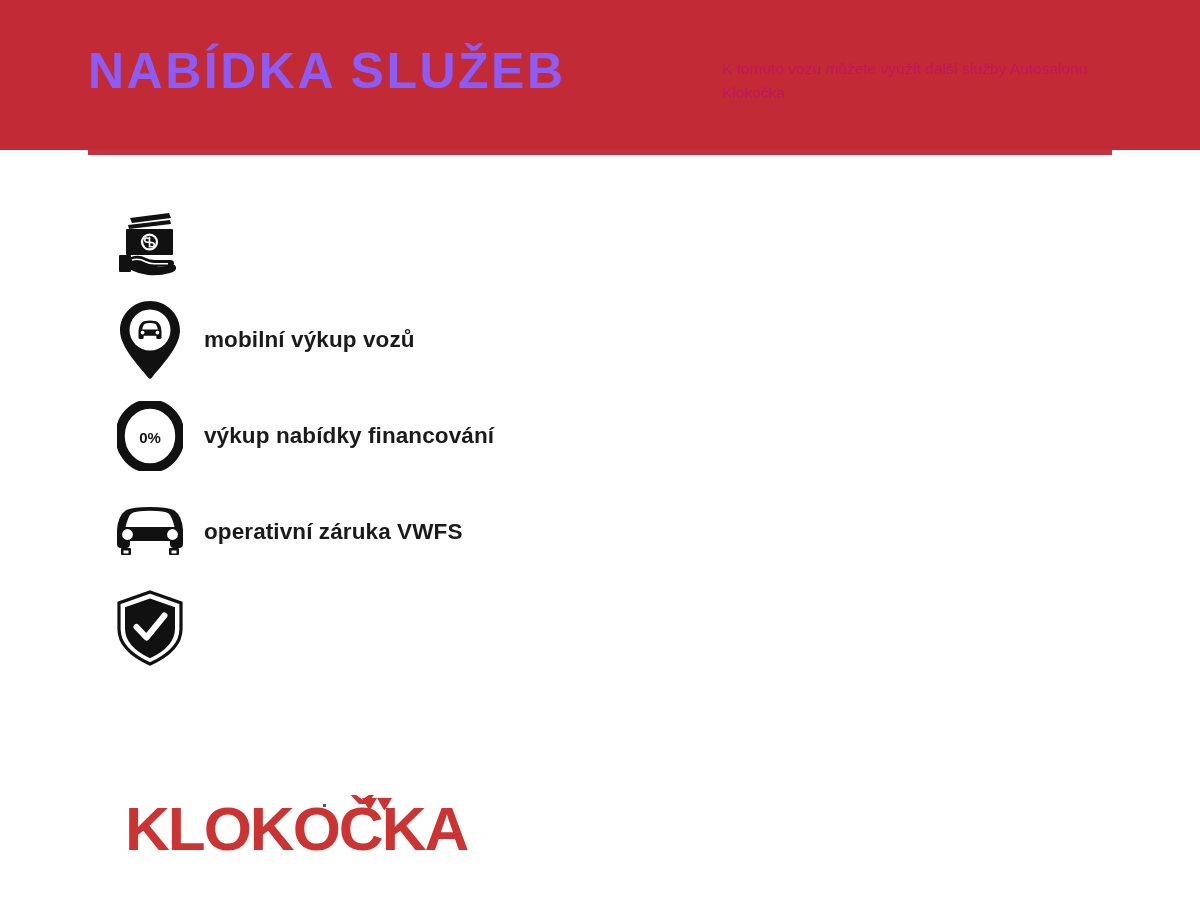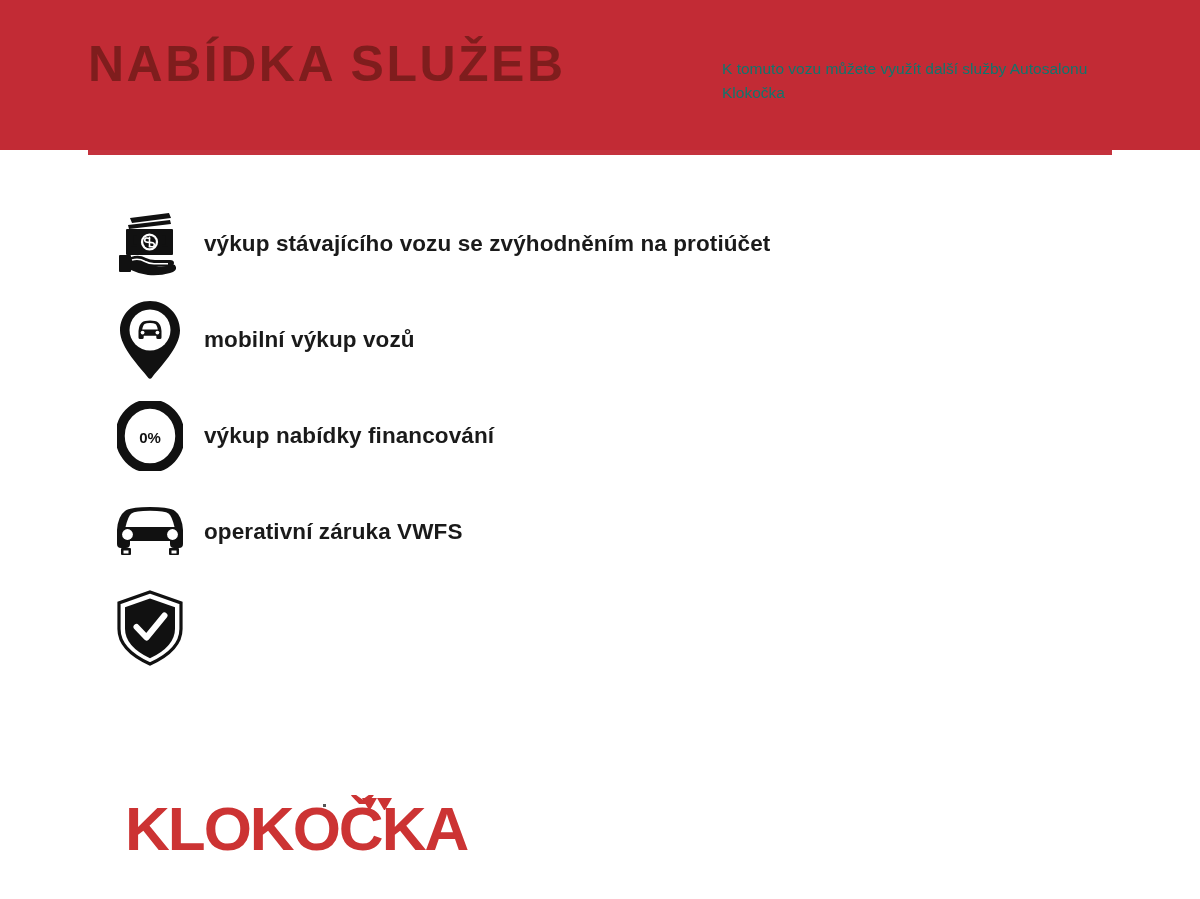--- a/index.html
+++ b/index.html
@@ -28,36 +28,36 @@
     position: absolute;
     left: 88px;
     top: 150px;
     width: 1024px;
     height: 5px;
     background: #c4323d;
   }
   #page-title {
     position: absolute;
     left: 88px;
-    top: 39px;
+    top: 46px;
     font-size: 50px;
     font-weight: bold;
-    color: #7f1d1d;
+    color: #8b5cf6;
     letter-spacing: 2.5px;
     line-height: 1;
     white-space: nowrap;
   }
   #header-subtitle {
     position: absolute;
     left: 722px;
     top: 57px;
     width: 420px;
     font-size: 15.5px;
     font-weight: normal;
-    color: #0f766e;
+    color: #be185d;
     line-height: 1.55;
   }
 
   
   #service-list {
     position: absolute;
     left: 108px;
     top: 196px;
     width: 1000px;
   }
@@ -128,21 +128,20 @@
           <path d="M55 26 h-6 v2.3 h3.7 v9.1 h-3.7 v2.3 h6 z"></path>
 
           <rect x="6" y="48" width="12" height="17" rx="1"></rect>
 
           <path d="M18 50 q8 -3 15 1 q4 2 9 2 h15 q4 0 4 3 q0 3 -4 3 h-14
                    q9 1 14 -1 q5 -2 6 2 q1 4 -6 6 q-10 3 -22 2 q-9 -1 -17 -5 z"></path>
           <path d="M19 53 q7 -2 13 1.5 q4 2.2 9 2.2 h14" stroke="#ffffff" stroke-width="1.6" fill="none"></path>
         </g>
       </svg>
     </div>
-    <div class="service-label">výkup stávajícího vozu se zvýhodněním na protiúčet</div>
   </div>
 
   <div class="service-row">
     <div class="service-icon">
       <svg width="62" height="80" viewBox="0 0 62 80" aria-hidden="true">
         <g fill="#111111">
           <path d="M31 1 C14.5 1 1 14.2 1 30.6 C1 48 22 68 29.2 77.8
                    a2.2 2.2 0 0 0 3.6 0 C40 68 61 48 61 30.6 C61 14.2 47.5 1 31 1 Z"></path>
           <circle cx="31" cy="30" r="20.5" fill="#ffffff"></circle>
 

